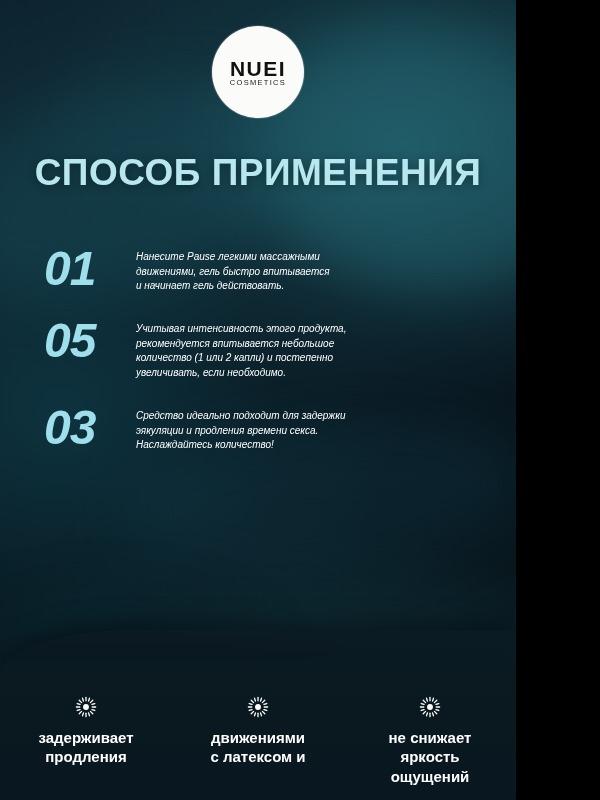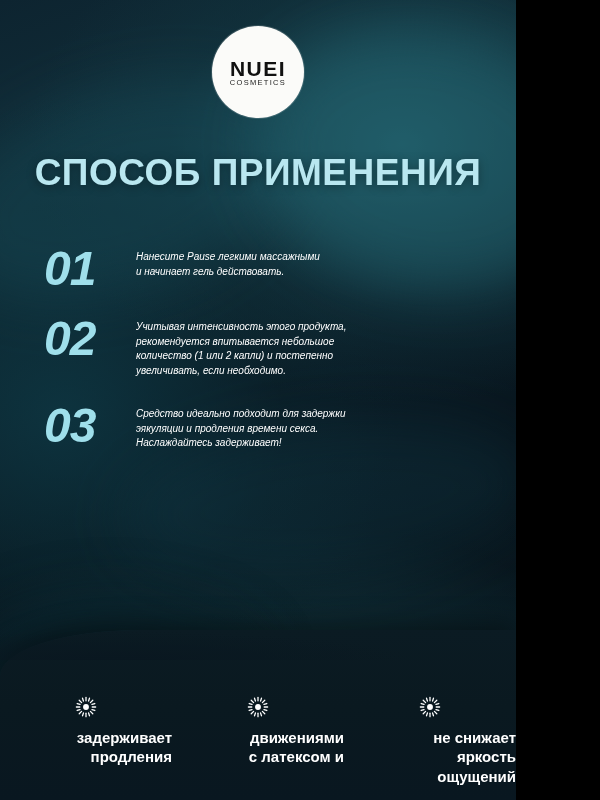--- a/index.html
+++ b/index.html
@@ -136,21 +136,21 @@
     position: absolute;
     bottom: 14px;
     left: 0;
     right: 0;
     display: flex;
     justify-content: center;
     align-items: flex-start;
   }
   .feature {
     width: 174px;
-    text-align: right;
+    text-align: center;
     color: #ffffff;
   }
   .feature-icon {
     display: block;
     margin: 0 auto 10px auto;
     width: 22px;
     height: 22px;
   }
   .feature-label {
     font-size: 15px;
@@ -176,40 +176,41 @@
   </div>
 
   <div class="heading">СПОСОБ ПРИМЕНЕНИЯ</div>
 
   <div class="steps">
 
     <div class="step">
       <div class="step-num">01</div>
       <div class="step-text">
         <span class="ln">Нанесите Pause легкими массажными</span>
+        <span class="ln">движениями, гель быстро впитывается</span>
         <span class="ln">и начинает гель действовать.</span>
       </div>
     </div>
 
     <div class="step">
-      <div class="step-num">02</div>
+      <div class="step-num">05</div>
       <div class="step-text">
         <span class="ln">Учитывая интенсивность этого продукта,</span>
         <span class="ln">рекомендуется впитывается небольшое</span>
         <span class="ln">количество (1 или 2 капли) и постепенно</span>
         <span class="ln">увеличивать, если необходимо.</span>
       </div>
     </div>
 
     <div class="step">
       <div class="step-num">03</div>
       <div class="step-text">
         <span class="ln">Средство идеально подходит для задержки</span>
         <span class="ln">эякуляции и продления времени секса.</span>
-        <span class="ln">Наслаждайтесь задерживает!</span>
+        <span class="ln">Наслаждайтесь количество!</span>
       </div>
     </div>
 
   </div>
 
   <div class="features">
 
     <div class="feature">
       <svg class="feature-icon" viewBox="0 0 24 24">
         <g stroke="#ffffff" stroke-width="1.4" stroke-linecap="round">

